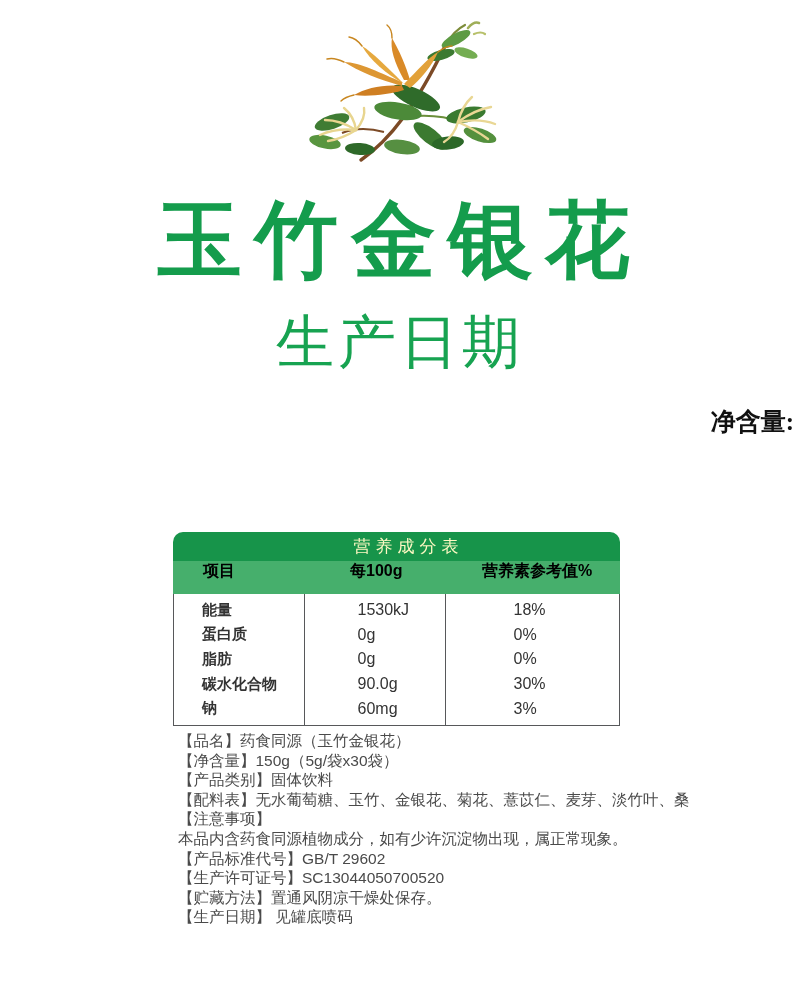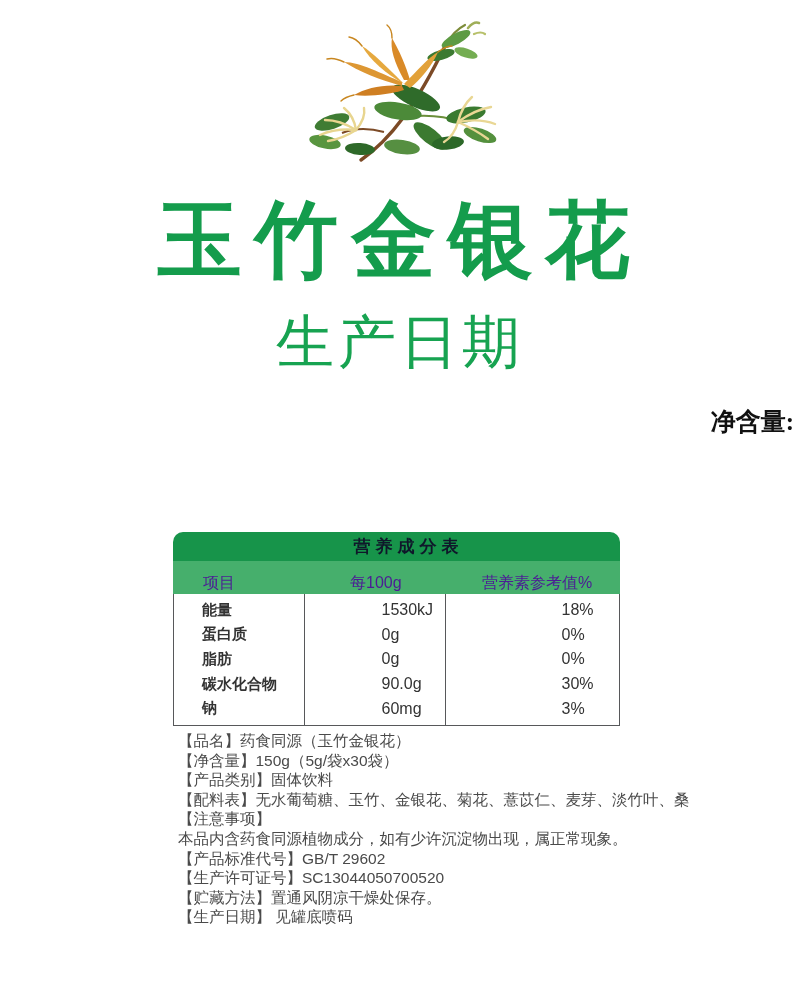--- a/index.html
+++ b/index.html
@@ -26,39 +26,39 @@
   .net{
     position:absolute;left:0;top:406px;width:794px;text-align:right;
     color:var(--body-text);font-family:"Liberation Serif",serif;font-weight:bold;
   }
   .net-label{font-size:25px;line-height:31px;}
   .net-value{font-size:28px;line-height:33px;}
   
   .nt{position:absolute;left:173px;top:532px;width:447px;}
   .nt-title{
     height:29px;background:var(--table-title-bg);border-radius:10px 10px 0 0;
-    color:#0f172a;font-weight:bold;font-size:17px;letter-spacing:5px;
+    color:#fef9c3;font-weight:normal;font-size:17px;letter-spacing:5px;
     display:flex;align-items:center;justify-content:center;padding-left:24px;
   }
   .nt-head{
     height:33px;background:var(--table-header-bg);
-    display:flex;align-items:flex-end;color:#4c1d95;font-weight:normal;font-size:16px;
+    display:flex;align-items:flex-start;color:#000000;font-weight:bold;font-size:16px;
   }
   .nt-head .hc1{width:131px;padding-left:30px;box-sizing:border-box;}
   .nt-head .hc2{width:141px;padding-left:46px;box-sizing:border-box;}
   .nt-head .hc3{flex:1;padding-left:37px;box-sizing:border-box;}
   .nt-body{
     position:relative;height:127px;background:#fff;
     border:1.5px solid var(--table-border);border-top:none;box-sizing:content-box;
     padding-top:4px;
   }
   .vline{position:absolute;top:0;bottom:0;width:1.5px;background:var(--table-border);}
   .vline.v1{left:129.5px;}
   .vline.v2{left:270.5px;}
-  .nt-row{display:flex;align-items:center;height:24.6px;color:#333;gap:24px;}
+  .nt-row{display:flex;align-items:center;height:24.6px;color:#333;}
   .nt-row .c1{width:129.5px;padding-left:28px;box-sizing:border-box;font-weight:bold;font-size:15px;}
   .nt-row .c2{width:141px;padding-left:54px;box-sizing:border-box;font-size:16px;}
   .nt-row .c3{flex:1;padding-left:69px;box-sizing:border-box;font-size:16px;}
   
   .info{
     position:absolute;left:178px;top:731px;width:478px;
     font-size:15.5px;line-height:19.6px;color:var(--info-text);
   }
   .info-line{height:19.6px;white-space:nowrap;}
 </style>

